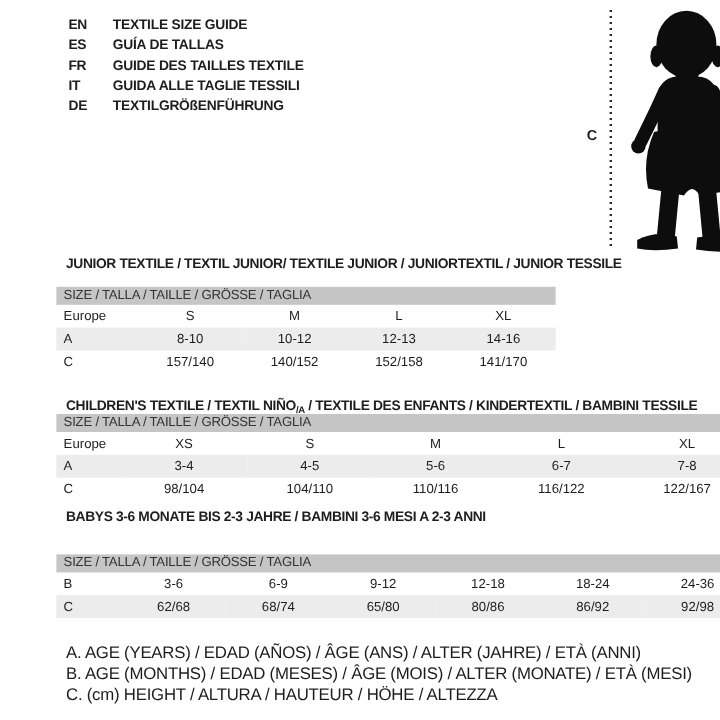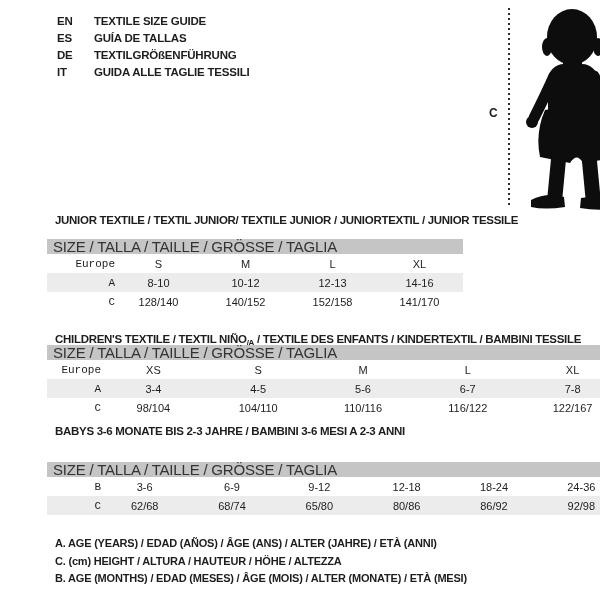--- a/index.html
+++ b/index.html
@@ -27,50 +27,53 @@
   .t2{top:333px;}
   .t3{top:423px;line-height:17px;}
   .sub{font-size:8px;vertical-align:-2px;}
 
   
   .tbl-wrap{position:absolute;left:12px;}
   .w1{top:239px;width:416px;}
   .w2{top:345px;width:578px;}
   .w3{top:462px;width:578px;}
   .bar{height:15px;line-height:15px;background:var(--c-bar,#c5c5c5);
-    font-size:15px;font-weight:400;color:#333;padding-left:6px;letter-spacing:-0.2px;
+    font-size:11px;font-weight:400;color:#333;padding-left:6px;letter-spacing:-0.2px;
     white-space:nowrap;overflow:hidden;}
   .tbl{width:100%;border-collapse:collapse;table-layout:fixed;font-size:11px;}
   .tbl td{height:19px;text-align:center;padding:0;font-weight:400;}
-  .tbl td.rowlabel{text-align:right;padding-left:6px;font-family:Liberation Mono, monospace;}
+  .tbl td.rowlabel{text-align:left;padding-left:6px;}
   .junior td.rowlabel{width:62px;}
   .wide td.rowlabel{width:48px;}
   tr.shaded{background:var(--c-shade,#ececec);}
 
   
   .footnotes{position:absolute;left:20px;top:535px;}
-  .fn{height:17.5px;line-height:17.5px;font-weight:700;font-size:11px;letter-spacing:-0.2px;white-space:nowrap;}
+  .fn{height:17.5px;line-height:17.5px;font-weight:400;font-size:14px;letter-spacing:-0.2px;white-space:nowrap;}
 </style>
 </head>
 <body>
 
 <div class="canvas">
 
   <div class="lang-block">
     <div class="lang-row">
       <span class="lang-code">EN</span><span class="lang-label">TEXTILE SIZE GUIDE</span>
     </div>
     <div class="lang-row">
       <span class="lang-code">ES</span><span class="lang-label">GUÍA DE TALLAS</span>
     </div>
     <div class="lang-row">
-      <span class="lang-code">DE</span><span class="lang-label">TEXTILGRÖßENFÜHRUNG</span>
+      <span class="lang-code">FR</span><span class="lang-label">GUIDE DES TAILLES TEXTILE</span>
     </div>
     <div class="lang-row">
       <span class="lang-code">IT</span><span class="lang-label">GUIDA ALLE TAGLIE TESSILI</span>
+    </div>
+    <div class="lang-row">
+      <span class="lang-code">DE</span><span class="lang-label">TEXTILGRÖßENFÜHRUNG</span>
     </div>
   </div>
 
   <span class="fig-c">C</span>
   <div class="dotted"></div>
   <svg class="baby" viewBox="0 0 106 204" xmlns="http://www.w3.org/2000/svg" aria-hidden="true">
     <g fill="currentColor" stroke="none">
       <ellipse cx="51" cy="31" rx="25" ry="28"></ellipse>
       <ellipse cx="26" cy="41" rx="5" ry="9"></ellipse>
       <ellipse cx="77" cy="41" rx="5" ry="9"></ellipse>
@@ -102,21 +105,21 @@
           </tr>
           <tr class="shaded">
             <td class="rowlabel">A</td>
             <td>8-10</td>
             <td>10-12</td>
             <td>12-13</td>
             <td>14-16</td>
           </tr>
           <tr>
             <td class="rowlabel">C</td>
-            <td>128/140</td>
+            <td>157/140</td>
             <td>140/152</td>
             <td>152/158</td>
             <td>141/170</td>
           </tr>
         </tbody>
       </table>
   </div>
 
   <div class="sec-title t2">
     <span>CHILDREN'S TEXTILE / TEXTIL NIÑO</span><span class="sub">/A</span><span> / TEXTILE DES ENFANTS / KINDERTEXTIL / BAMBINI TESSILE</span>
@@ -177,17 +180,17 @@
             <td>80/86</td>
             <td>86/92</td>
             <td>92/98</td>
           </tr>
         </tbody>
       </table>
   </div>
 
   <div class="footnotes">
     <div class="fn">A. AGE (YEARS) / EDAD (AÑOS) / ÂGE (ANS) / ALTER (JAHRE) / ETÀ (ANNI)</div>
+    <div class="fn">B. AGE (MONTHS) / EDAD (MESES) / ÂGE (MOIS) / ALTER (MONATE) / ETÀ (MESI)</div>
     <div class="fn">C. (cm) HEIGHT / ALTURA / HAUTEUR / HÖHE / ALTEZZA</div>
-    <div class="fn">B. AGE (MONTHS) / EDAD (MESES) / ÂGE (MOIS) / ALTER (MONATE) / ETÀ (MESI)</div>
   </div>
 
 </div>
 
 </body></html>

